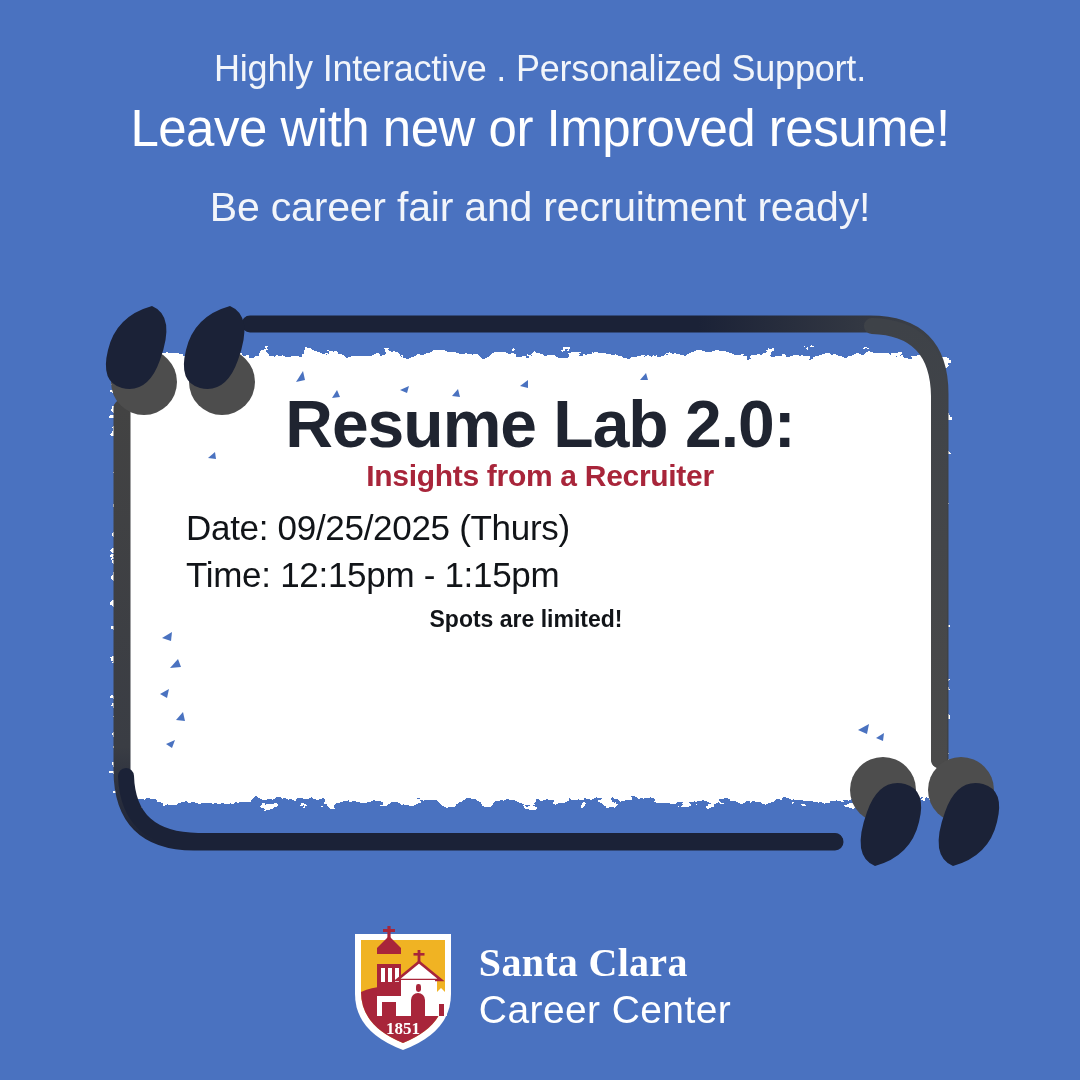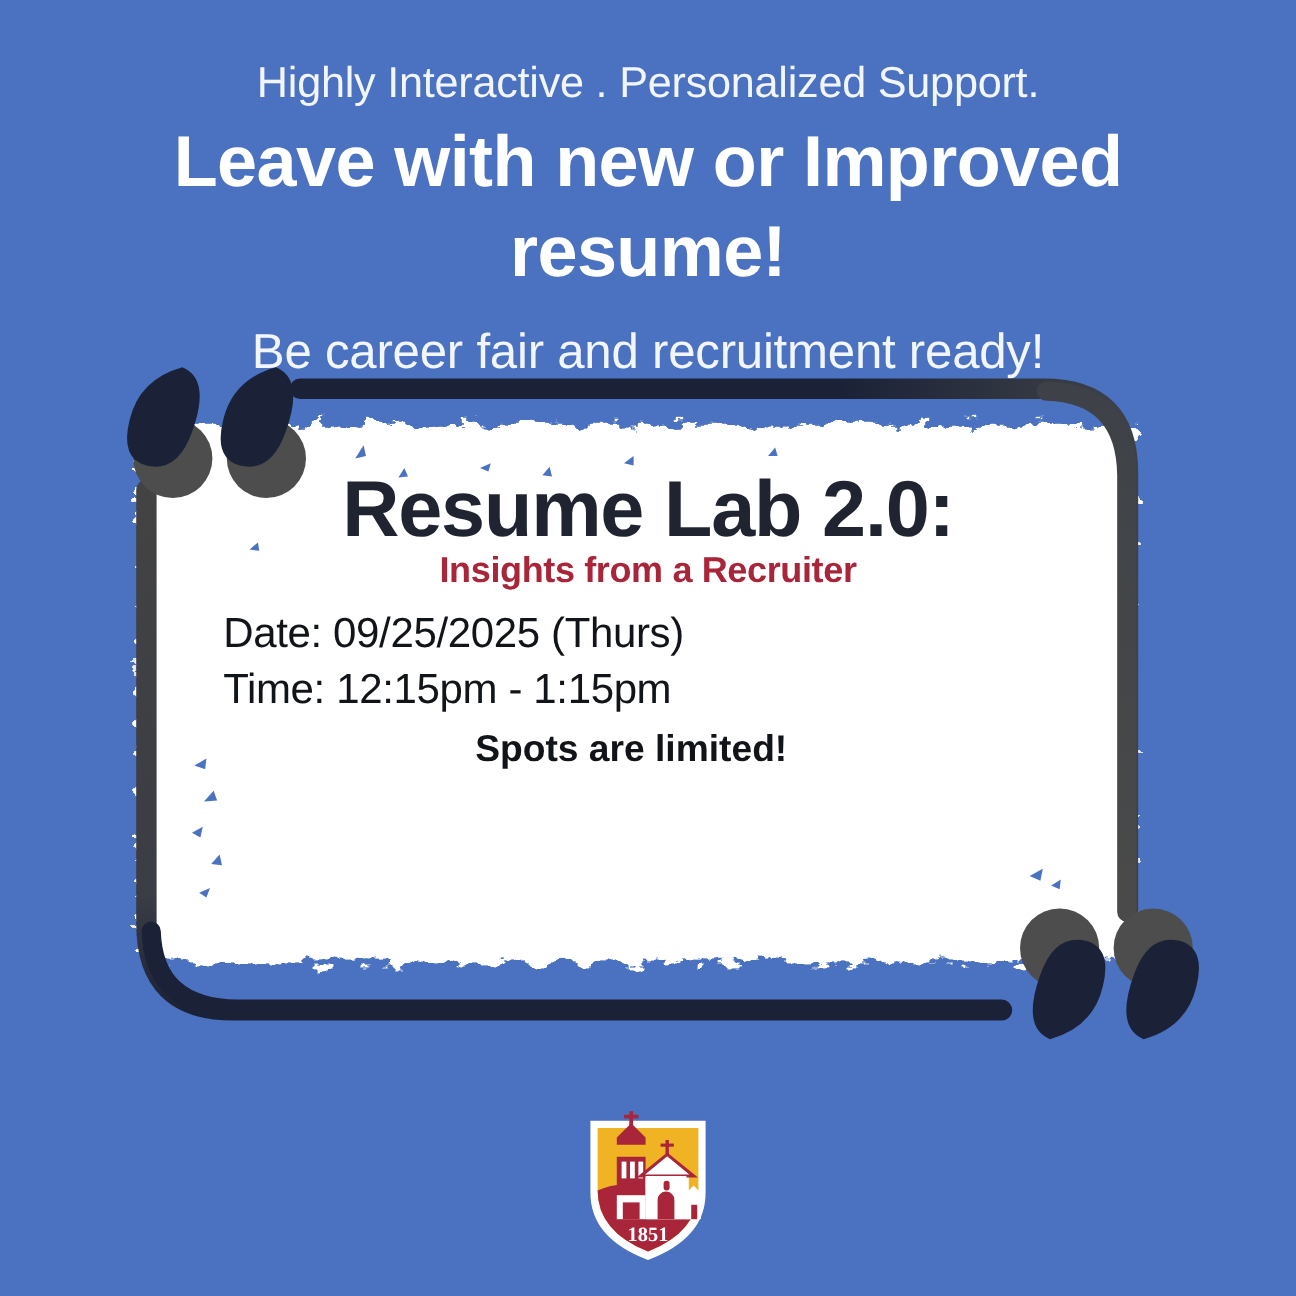--- a/index.html
+++ b/index.html
@@ -26,22 +26,22 @@
     padding:0 40px;
   }
   .hdr-line1 {
     font-size:36px;
     font-weight:400;
     color:#f2f5fa;
     letter-spacing:-0.2px;
     line-height:1.15;
   }
   .hdr-line2 {
-    font-size:60px;
-    font-weight:700;
+    font-size:51px;
+    font-weight:400;
     color:#ffffff;
     line-height:1.25;
     margin-top:8px;
     letter-spacing:-0.5px;
   }
   .hdr-line3 {
     font-size:41px;
     font-weight:400;
     color:#f2f5fa;
     line-height:1.2;
@@ -106,21 +106,21 @@
   }
   .detail-line {
     font-size:35px;
     font-weight:400;
     color:#111418;
     line-height:1.33;
     letter-spacing:-0.3px;
   }
   .limited {
     margin-top:8px;
-    font-size:31px;
+    font-size:23px;
     font-weight:700;
     color:#111418;
     text-align:center;
     padding-right:28px;
   }
 
   
   .logo-row {
     position:absolute;
     left:0; right:0; bottom:28px;
@@ -285,15 +285,19 @@
       <path d="M86 74 H98 V96 H86 Z" fill="#ffffff"></path>
       <path d="M84 76 L92 68 L100 76 Z" fill="#ffffff"></path>
       <rect x="90" y="84" width="5" height="12" fill="#a8253a"></rect>
 
       <rect x="28" y="76" width="24" height="20" fill="#ffffff"></rect>
       <rect x="33" y="82" width="14" height="14" fill="#a8253a"></rect>
 
       <text x="54" y="114" font-family="Liberation Serif, serif" font-size="17" font-weight="700" fill="#ffffff" text-anchor="middle">1851</text>
     </svg>
 
+    <div class="logo-text">
+      <div class="logo-l1">Santa Clara</div>
+      <div class="logo-l2">Career Center</div>
+    </div>
   </div>
 
 </div>
 
 </body></html>

